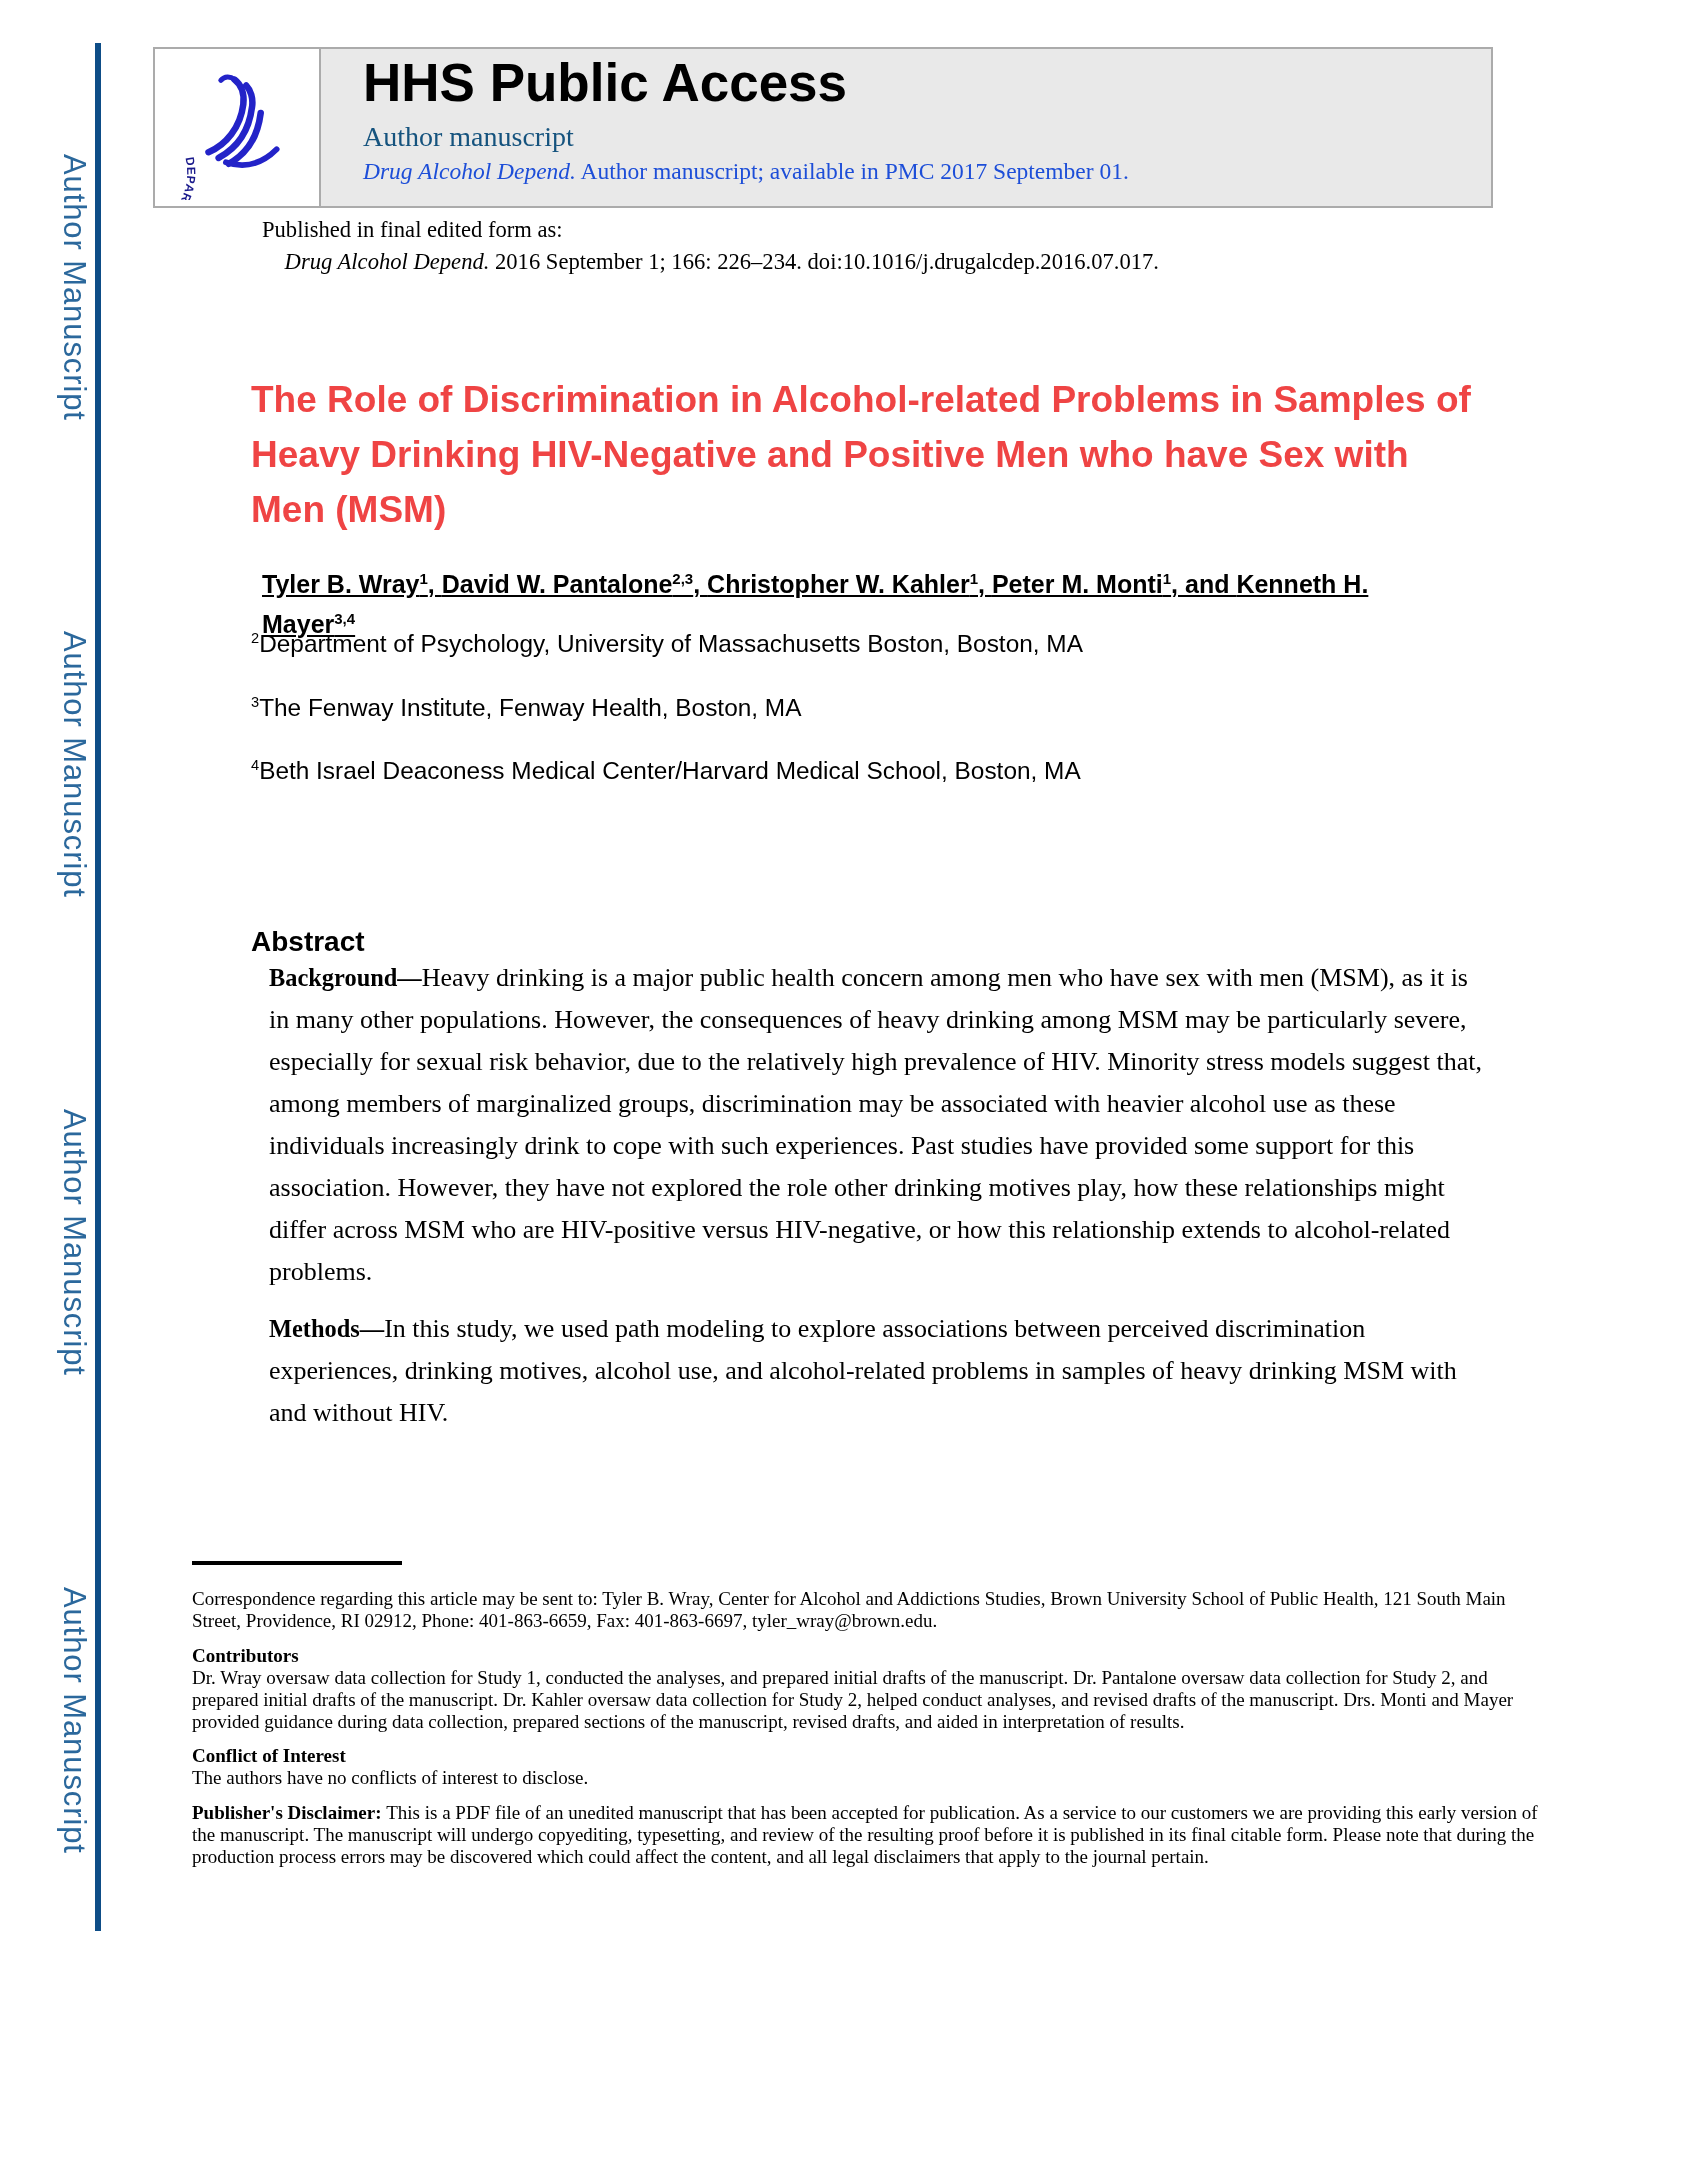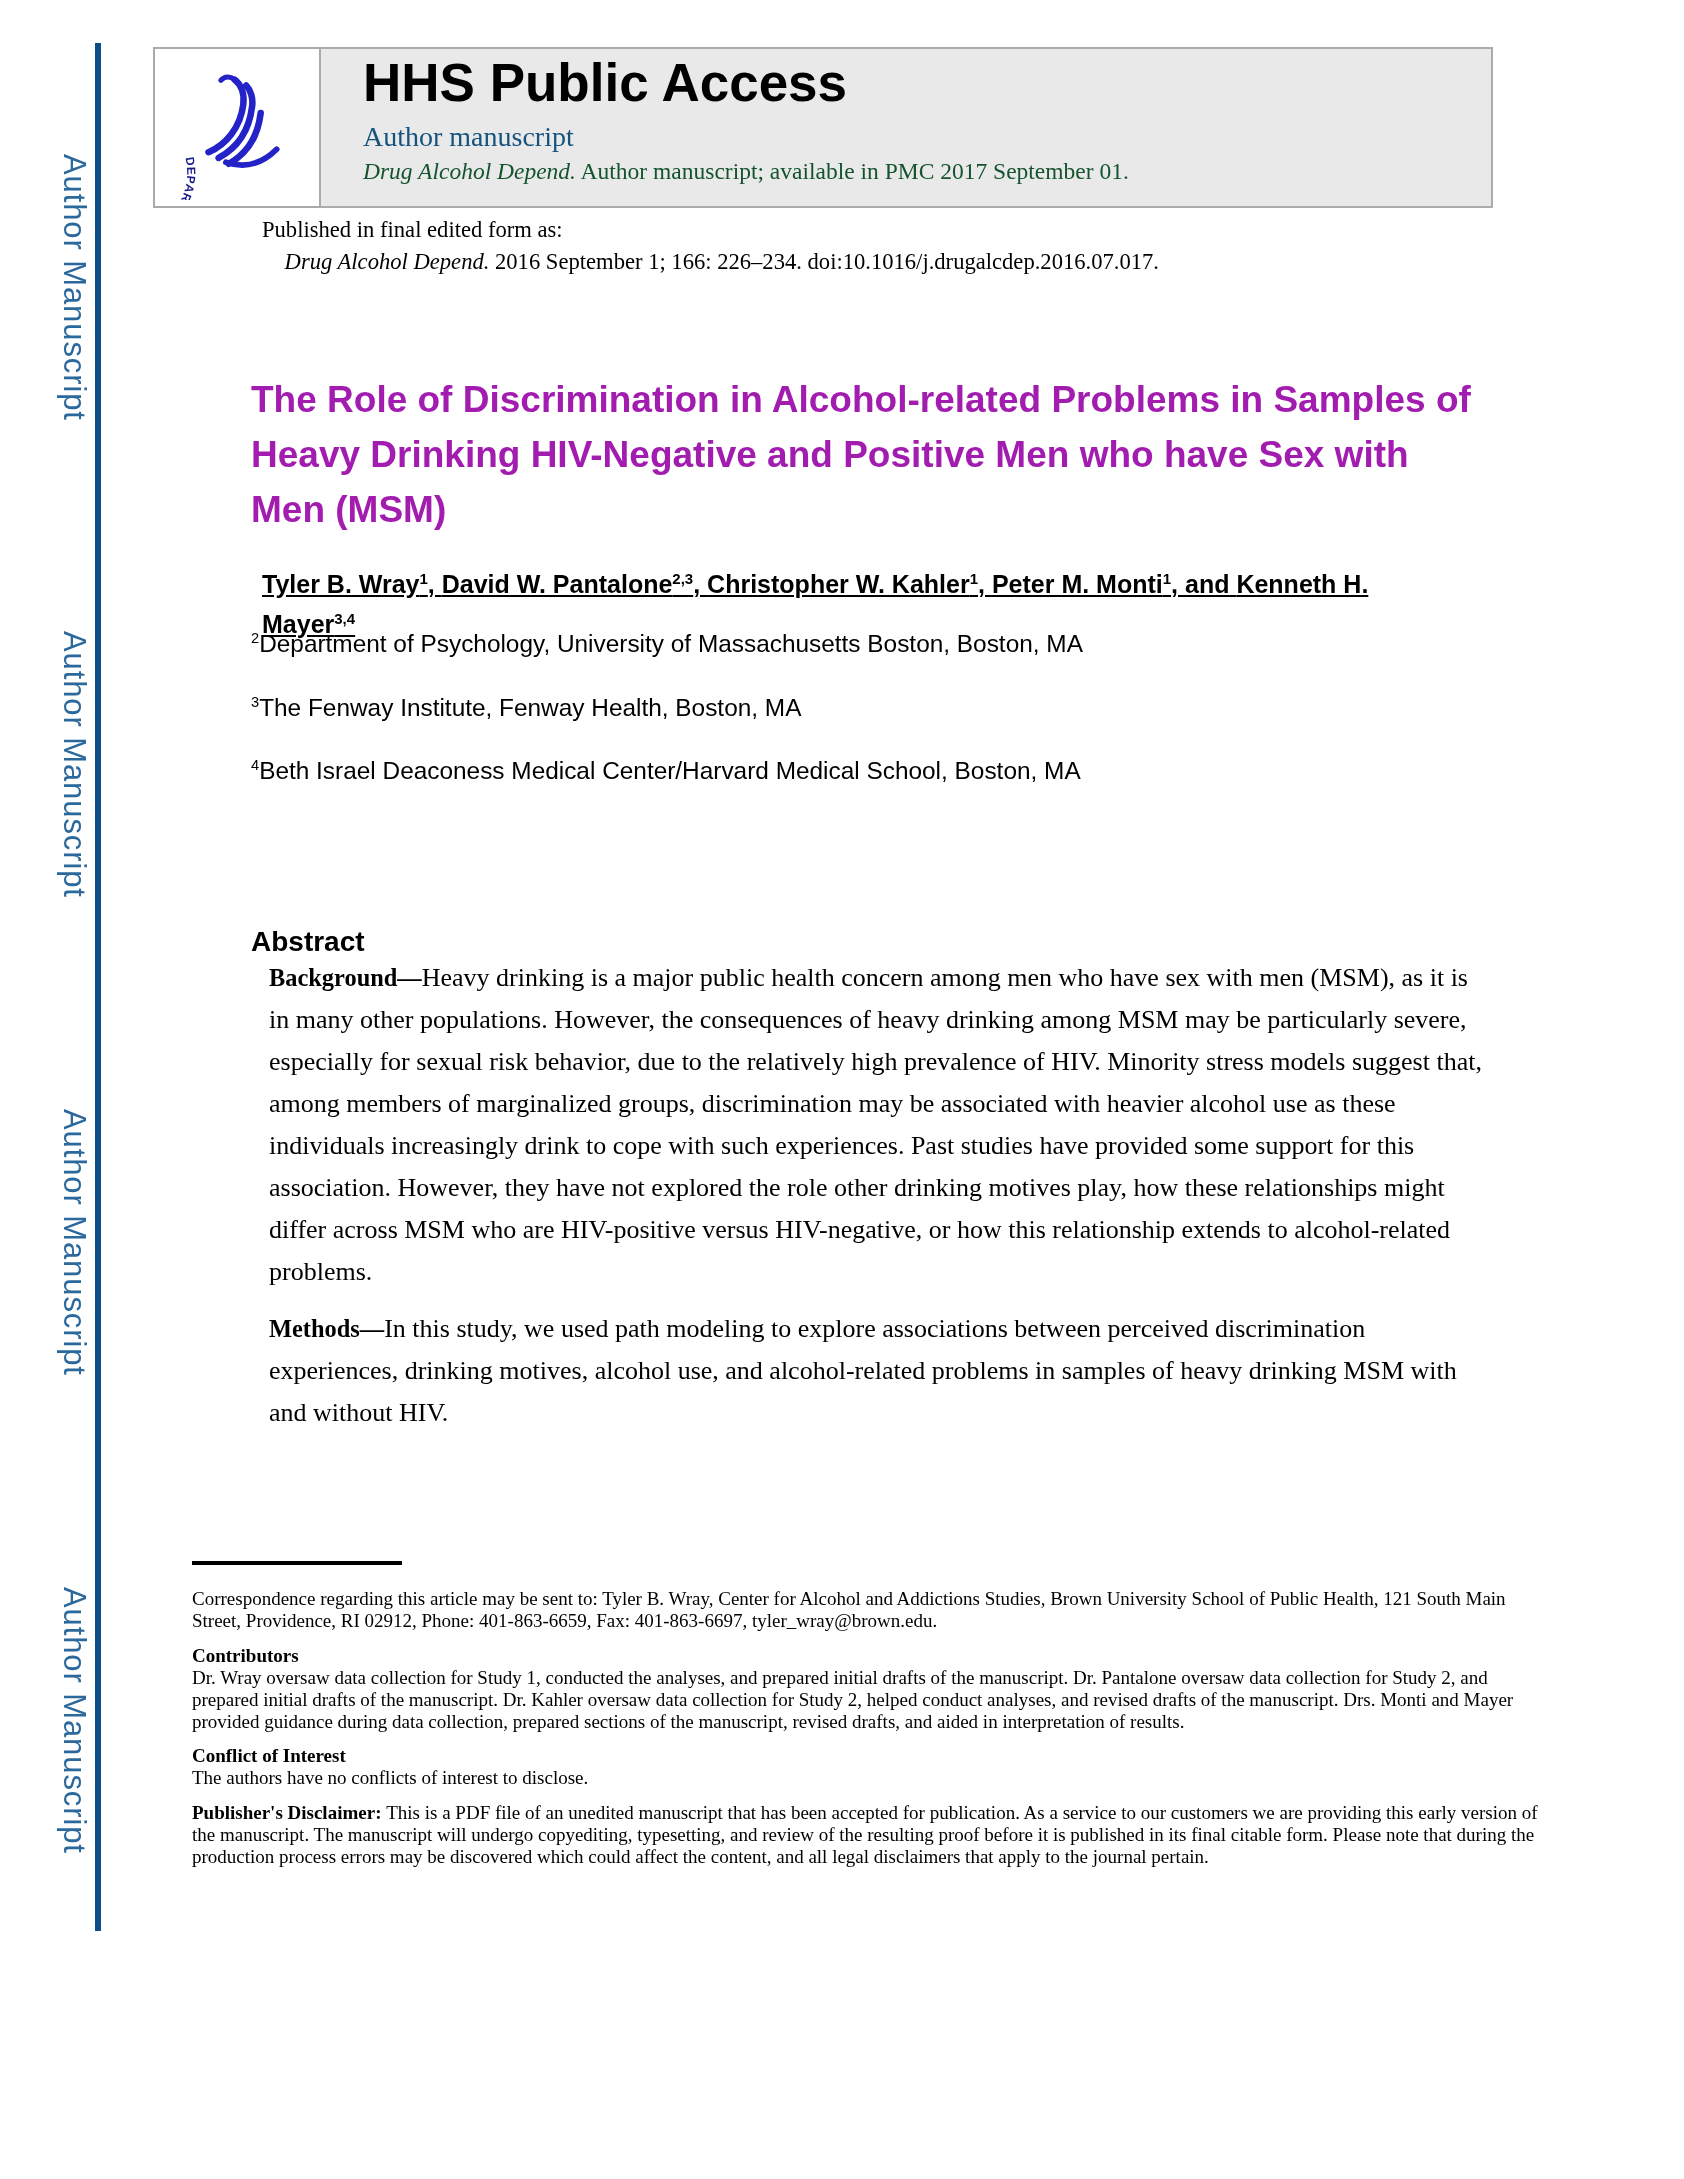--- a/index.html
+++ b/index.html
@@ -39,34 +39,34 @@
   }
   .hdr-right{flex:1;padding-left:42px;padding-top:3.6px;}
   .hdr-title{
     font-family:"Liberation Sans","DejaVu Sans",sans-serif;
     font-weight:bold;font-size:53px;color:#000;margin:1.8px 0 0 0;line-height:1.1;
   }
   .hdr-sub{
     font-size:28px;color:#15537E;margin:9px 0 0 0;line-height:1.05;
   }
   .hdr-journal{
-    font-size:23.5px;color:#14532d;margin:8.1px 0 0 0;line-height:1.1;
+    font-size:23.5px;color:#1d4ed8;margin:8.1px 0 0 0;line-height:1.1;
   }
   .hdr-journal .jname{font-style:italic;}
 
   
   .published{position:absolute;left:262px;top:217px;font-size:22.6px;}
   .published .line2{margin:6.3px 0 0 22.6px;}
   .published .jname{font-style:italic;}
 
   
   .art-title{
     position:absolute;left:251px;top:347px;width:1226px;
     font-family:"Liberation Sans","DejaVu Sans",sans-serif;
-    font-weight:bold;font-size:37px;line-height:55px;color:#a21caf;
+    font-weight:bold;font-size:37px;line-height:55px;color:#ef4444;
   }
   sup{font-size:0.6em;vertical-align:super;line-height:0;}
   .authors{
     position:absolute;left:262px;top:539px;width:1176px;
     font-family:"Liberation Sans","DejaVu Sans",sans-serif;
     font-weight:bold;font-size:25px;line-height:40px;text-decoration:underline;
   }
   .affils{
     position:absolute;left:251px;top:624px;width:1095px;
     font-family:"Liberation Sans","DejaVu Sans",sans-serif;

